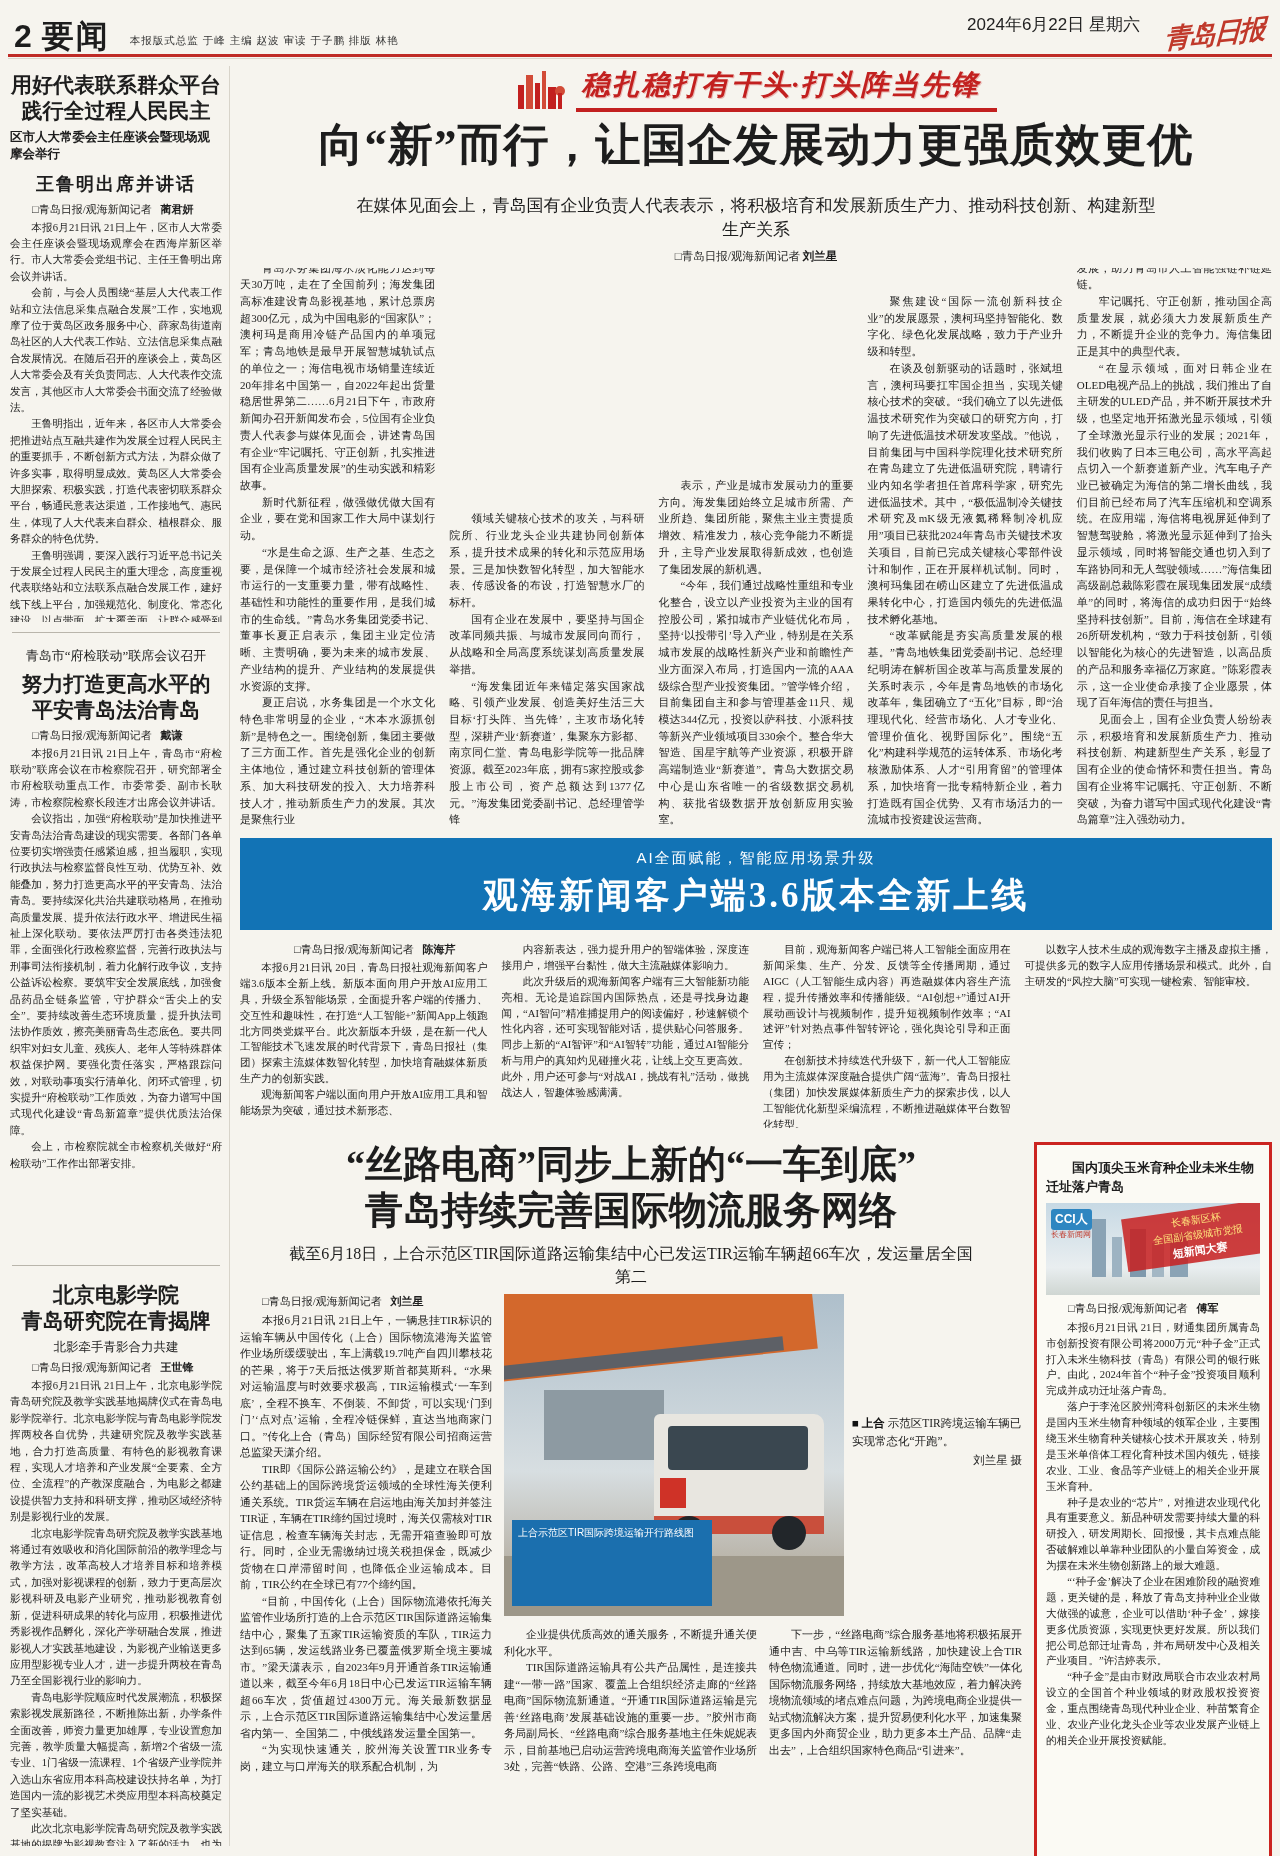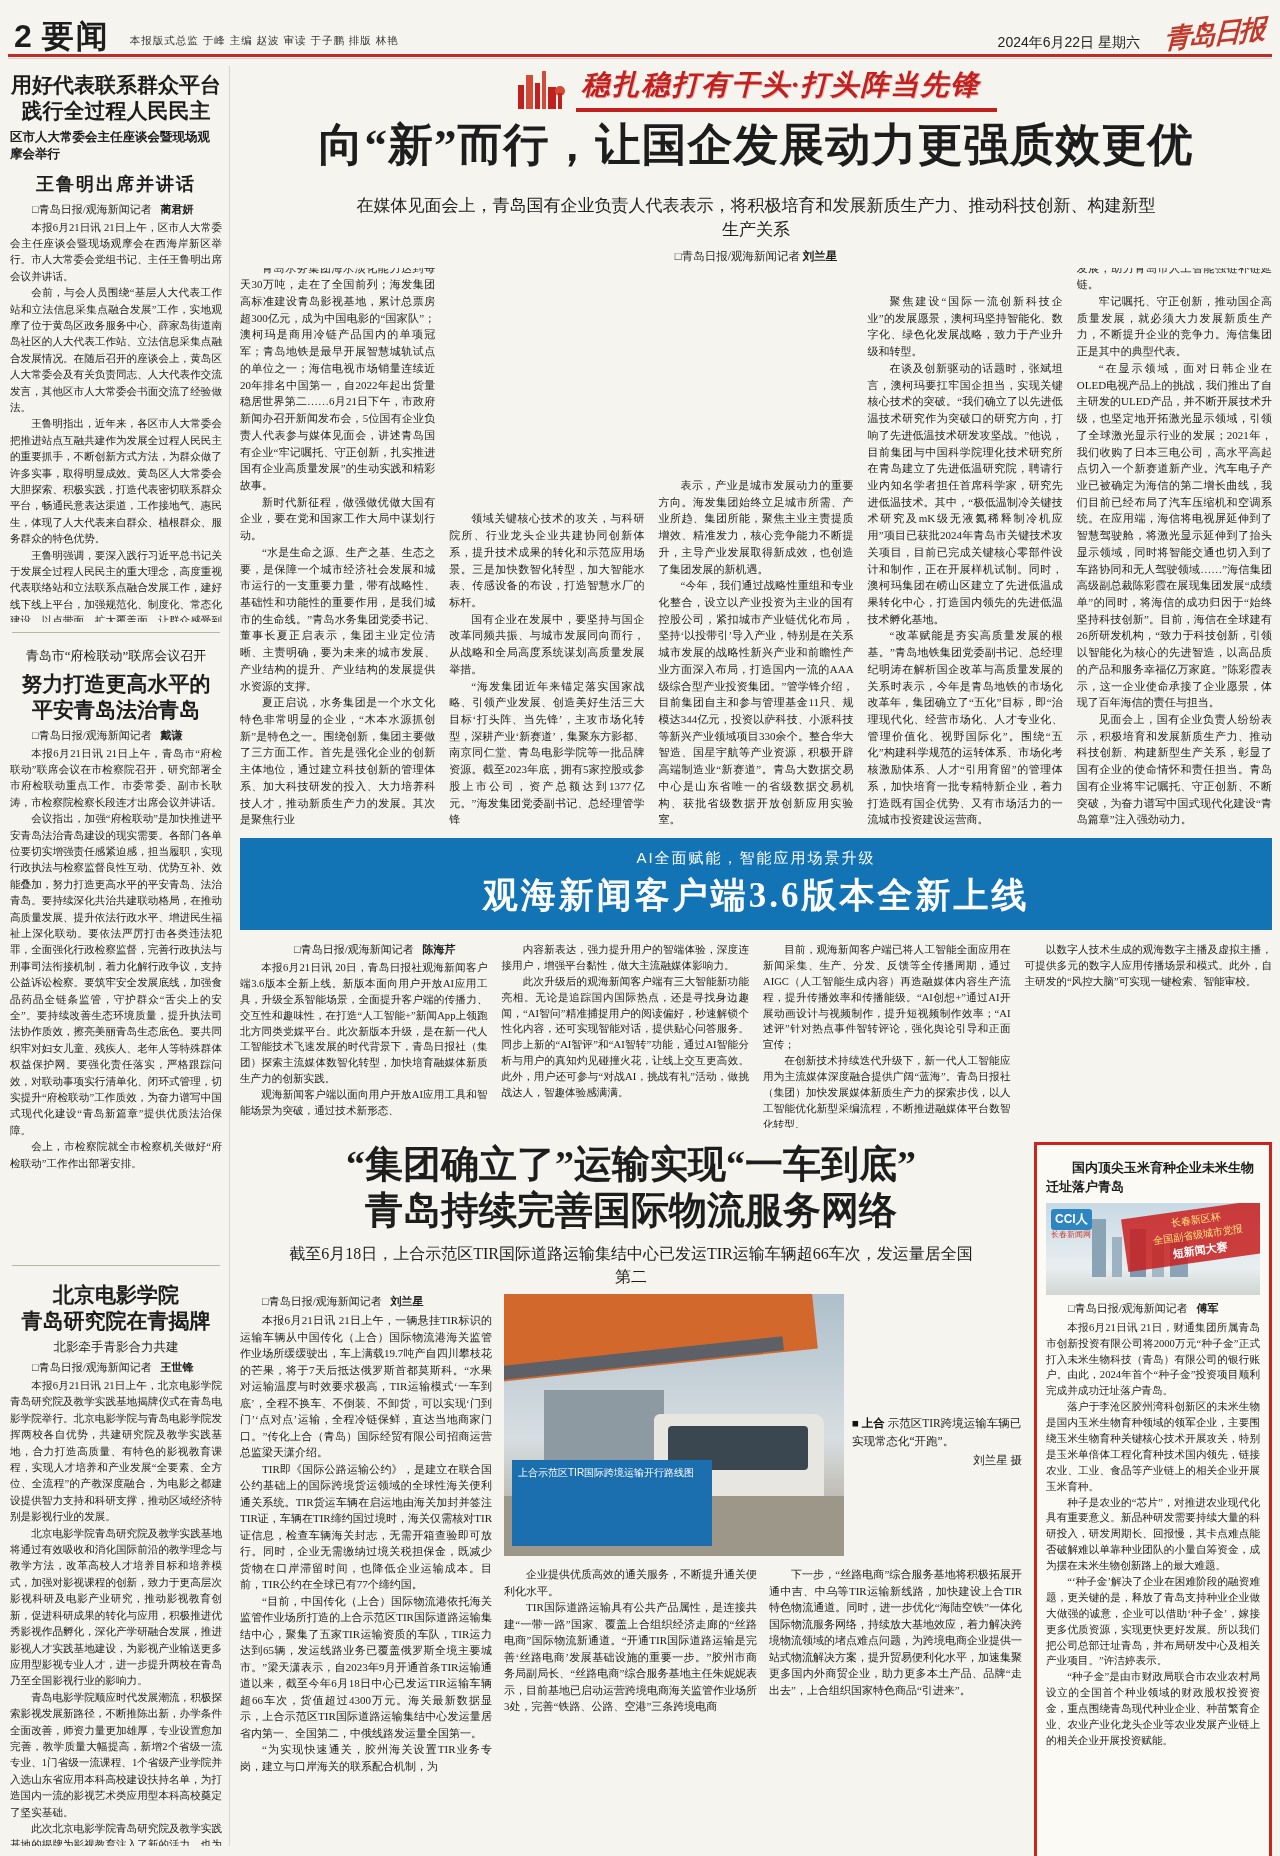--- a/index.html
+++ b/index.html
@@ -3,21 +3,21 @@
 <meta charset="utf-8">
 <style>
   html,body{margin:0;padding:0;background:#e9e7e1;}
   .page{position:relative;width:1280px;height:1856px;margin:0 auto;background:#f6f4ee;
         font-family:"Liberation Serif",serif;color:#1d1d1d;overflow:hidden;}
   
   .hdr{position:absolute;left:14px;top:6px;right:10px;height:46px;display:flex;align-items:flex-end;gap:10px;}
   .hdr .pno{font-family:"Liberation Sans",sans-serif;font-size:32px;font-weight:bold;line-height:1;}
   .hdr .sec{font-size:32px;font-weight:bold;line-height:1;letter-spacing:2px;}
   .hdr .staff{font-family:"Liberation Sans",sans-serif;font-size:10.5px;color:#333;margin:0 0 4px 10px;letter-spacing:1px;}
-  .hdr .date{font-family:"Liberation Sans",sans-serif;font-size:14px;color:#222;margin-left:auto;margin-bottom:0;white-space:nowrap;}
+  .hdr .date{font-family:"Liberation Sans",sans-serif;font-size:17px;color:#222;margin-left:auto;margin-bottom:16px;white-space:nowrap;}
   .hdr .mast{font-size:27px;font-weight:bold;color:#c0392b;font-style:italic;transform:rotate(-6deg) skewX(-8deg);
              letter-spacing:-2px;margin:0 6px 0 14px;white-space:nowrap;}
   .redrule{position:absolute;left:8px;right:8px;top:54px;height:3px;background:#bf2b26;}
   .redrule:after{content:"";position:absolute;left:0;right:0;top:4px;height:1px;background:#d9d5cc;}
   
   .leftcol{position:absolute;left:10px;top:66px;width:212px;height:1786px;overflow:hidden;}
   .vdiv{position:absolute;left:229px;top:66px;bottom:10px;width:1px;background:#d8d4ca;}
   .lart{overflow:hidden;}
   .lart h2{font-size:21px;line-height:1.25;text-align:center;margin:6px 0 4px;font-weight:bold;}
   .lart .lsub{font-size:12.5px;line-height:1.4;margin:2px 0;font-weight:bold;}
@@ -53,21 +53,21 @@
   
   .bottomrow{margin-top:14px;display:flex;gap:12px;height:736px;}
   .tir{flex:1;overflow:hidden;}
   .tir .t1,.tir .t2{font-size:38px;font-weight:bold;text-align:center;line-height:1.2;margin:0;}
   .tir .sub{font-size:16px;text-align:center;width:88%;margin:10px auto 6px;line-height:1.4;}
   .tirbody{display:flex;gap:12px;height:560px;overflow:hidden;}
   .tirc1{width:252px;flex:none;}
   .tir p{font-size:11px;line-height:1.5;}
   .tirright{flex:1;display:flex;flex-direction:column;}
   .photorow{display:flex;gap:8px;}
-  .photo{width:340px;height:262px;flex:none;position:relative;overflow:hidden;
+  .photo{width:340px;height:322px;flex:none;position:relative;overflow:hidden;
          background:linear-gradient(#aebfcb,#d7dee1 55%,#b7b1a5 85%,#a8a296);}
   .canopy{position:absolute;left:-20px;top:-18px;width:330px;height:90px;background:#d3682c;transform:rotate(-6deg);}
   .canopy2{position:absolute;left:-20px;top:58px;width:300px;height:14px;background:#5d6066;transform:rotate(-6deg);}
   .truckbox{position:absolute;left:150px;top:120px;width:170px;height:120px;background:#e8e6e0;border-radius:6px 10px 0 0;
             box-shadow:inset 0 -18px 0 #c94f3c;}
   .windshield{position:absolute;left:14px;top:12px;width:140px;height:44px;background:#3a4750;border-radius:4px;}
   .flagdecal{position:absolute;left:6px;top:64px;width:26px;height:30px;background:#cf3227;}
   .container-box{position:absolute;left:40px;top:96px;width:120px;height:70px;background:#8d9aa2;}
   .wheel{position:absolute;bottom:-16px;width:34px;height:34px;background:#22262a;border-radius:50%;}
   .road{position:absolute;left:0;right:0;bottom:0;height:60px;background:#9d9789;}
@@ -245,21 +245,21 @@
           <p>在创新技术持续迭代升级下，新一代人工智能应用为主流媒体深度融合提供广阔“蓝海”。青岛日报社（集团）加快发展媒体新质生产力的探索步伐，以人工智能优化新型采编流程，不断推进融媒体平台数智化转型。</p>
         </div>
       <div class="c paras">
           <p>以数字人技术生成的观海数字主播及虚拟主播，可提供多元的数字人应用传播场景和模式。此外，自主研发的“风控大脑”可实现一键检索、智能审校。</p>
         </div>
     </div>
 
     <div class="bottomrow">
 
       <div class="tir">
-        <p class="t1">“集团确立了”运输实现“一车到底”</p>
+        <p class="t1">“丝路电商”同步上新的“一车到底”</p>
         <p class="t2">青岛持续完善国际物流服务网络</p>
         <div class="sub">截至6月18日，上合示范区TIR国际道路运输集结中心已发运TIR运输车辆超66车次，发运量居全国第二</div>
         <div class="tirbody">
           <div class="tirc1">
             <div class="byline" style="margin-top:0;">
               <span>□青岛日报/观海新闻记者</span>
               <b>刘兰星</b>
             </div>
             <div class="paras">
                 <p>本报6月21日讯  21日上午，一辆悬挂TIR标识的运输车辆从中国传化（上合）国际物流港海关监管作业场所缓缓驶出，车上满载19.7吨产自四川攀枝花的芒果，将于7天后抵达俄罗斯首都莫斯科。“水果对运输温度与时效要求极高，TIR运输模式‘一车到底’，全程不换车、不倒装、不卸货，可以实现‘门到门’‘点对点’运输，全程冷链保鲜，直达当地商家门口。”传化上合（青岛）国际经贸有限公司招商运营总监梁天潇介绍。</p>

